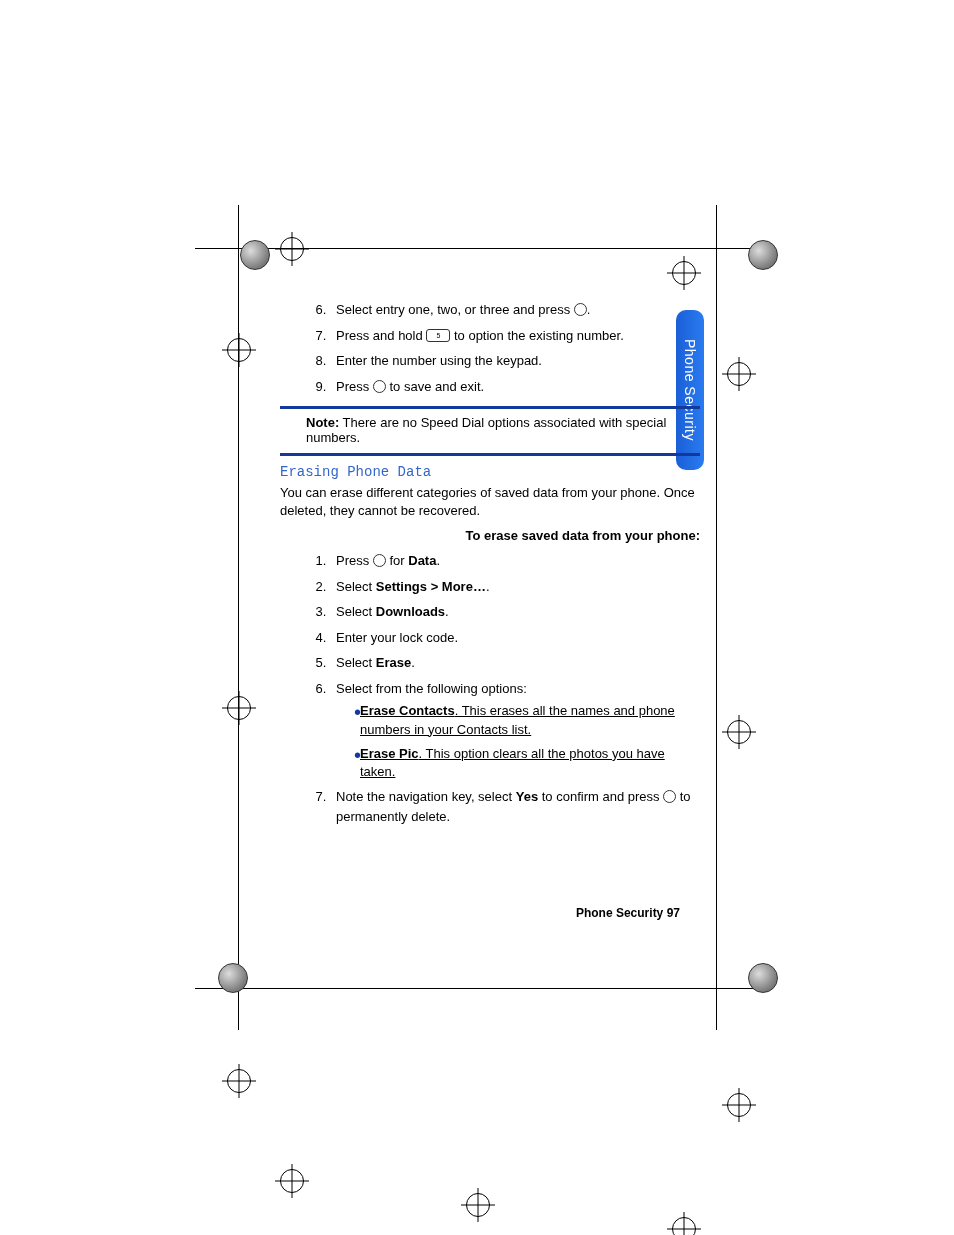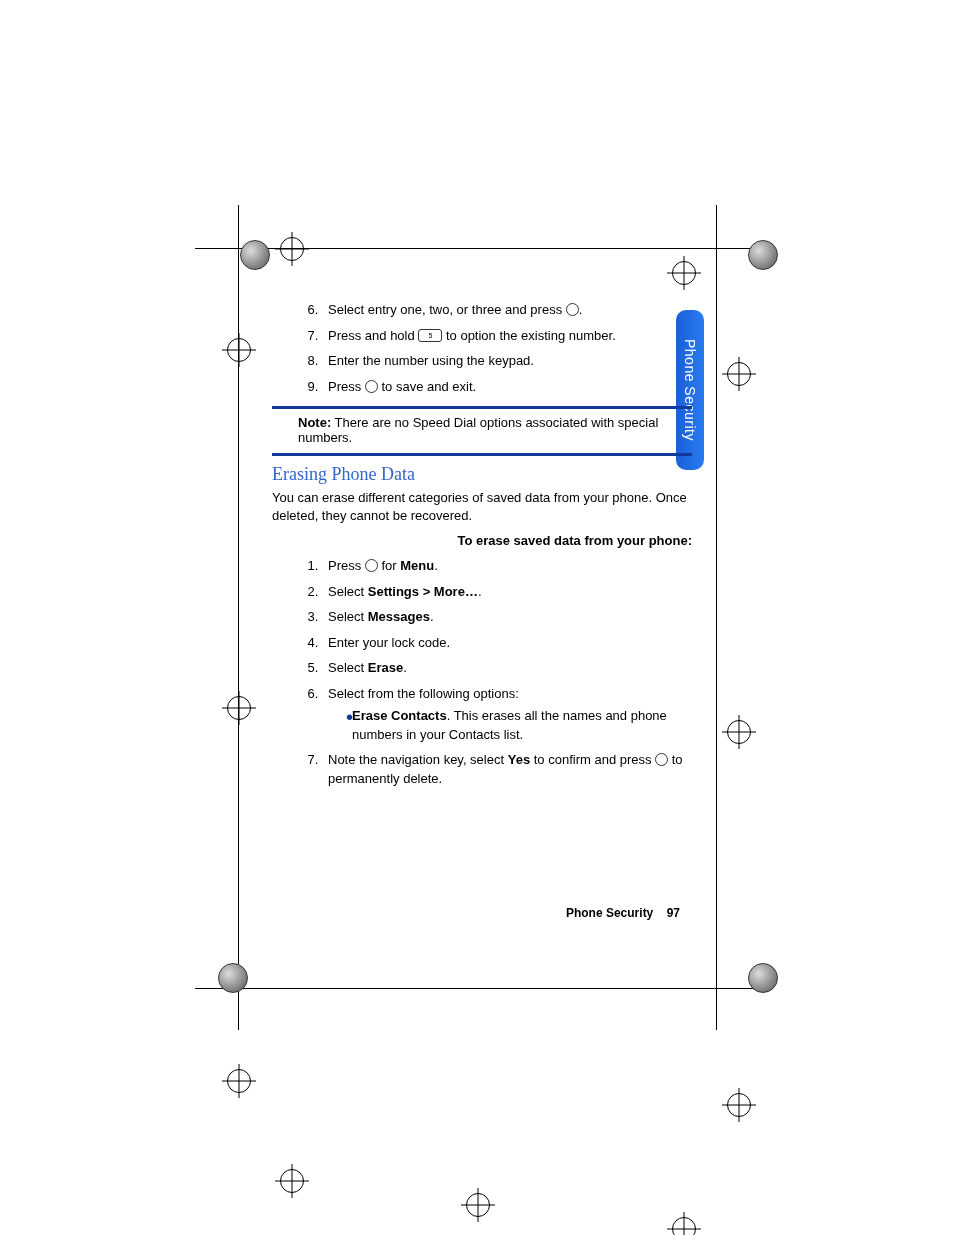--- a/index.html
+++ b/index.html
@@ -7,21 +7,21 @@
     padding: 0;
     font-family: Arial, Helvetica, sans-serif;
     background: #fff;
     width: 954px;
     height: 1235px;
     position: relative;
     overflow: hidden;
   }
   .page {
     position: absolute;
-    left: 272px;
+    left: 280px;
     top: 300px;
     width: 420px;
   }
   .section-tab {
     position: absolute;
     right: 250px;
     top: 310px;
     width: 28px;
     height: 160px;
     background: linear-gradient(to right, #1a5fd8, #2b7bf0);
@@ -53,40 +53,41 @@
     background: #14399c;
     margin: 8px 0 6px 0;
   }
   .note-line {
     font-size: 13px;
     margin: 4px 0 4px 0;
     padding-left: 26px;
   }
   .note-line .nb { font-weight: bold; }
   .heading {
-    font-size: 18px;
+    font-size: 14px;
     color: #3366cc;
     margin: 8px 0 4px 0;
-    font-family: Liberation Serif, serif;
+    font-family: Liberation Mono, monospace;
   }
   .para {
     font-size: 13px;
     line-height: 1.4;
     margin-bottom: 8px;
   }
   .subhead {
     font-weight: bold;
     font-size: 13px;
     margin: 6px 0 8px 0;
     text-align: right;
   }
   .sub-list {
     list-style: none;
     padding-left: 18px;
     margin: 4px 0 6px 0;
+    text-decoration: underline;
   }
   .sub-list li {
     position: relative;
     padding-left: 18px;
     margin-bottom: 6px;
     font-size: 13px;
     line-height: 1.4;
   }
   .sub-list li::before {
     content: "•";
@@ -122,21 +123,21 @@
   }
   .footer {
     position: absolute;
     top: 906px;
     left: 280px;
     width: 400px;
     text-align: right;
     font-size: 12px;
   }
   .footer .ft { font-weight: bold; }
-  .footer .pg { font-weight: bold; margin-left: 10px; }
+  .footer .pg { font-weight: bold; }
 
   
   .mark {
     position: absolute;
     pointer-events: none;
   }
   .reg-circle {
     width: 22px; height: 22px; border: 1px solid #000; border-radius: 50%;
     position: relative;
   }
@@ -182,38 +183,39 @@
     <span class="nb">Note:</span><span> There are no Speed Dial options associated with special numbers.</span>
   </div>
   <div class="divider"></div>
 
   <div class="heading">Erasing Phone Data</div>
   <div class="para">You can erase different categories of saved data from your phone. Once deleted, they cannot be recovered.</div>
   <div class="subhead">To erase saved data from your phone:</div>
 
   <ol class="num">
     <li>
-      <span>Press </span><span class="circle-icon"></span><span> for </span><span class="bold">Menu</span><span>.</span>
+      <span>Press </span><span class="circle-icon"></span><span> for </span><span class="bold">Data</span><span>.</span>
     </li>
     <li>
       <span>Select </span><span class="bold">Settings &gt; More…</span><span>.</span>
     </li>
     <li>
-      <span>Select </span><span class="bold">Messages</span><span>.</span>
+      <span>Select </span><span class="bold">Downloads</span><span>.</span>
     </li>
     <li>
       <span>Enter your lock code.</span>
     </li>
     <li>
       <span>Select </span><span class="bold">Erase</span><span>.</span>
     </li>
     <li>
       <span>Select from the following options:</span>
       <ul class="sub-list">
         <li><span class="bold">Erase Contacts</span><span>. This erases all the names and phone numbers in your Contacts list.</span></li>
+        <li><span class="bold">Erase Pic</span><span>. This option clears all the photos you have taken.</span></li>
       </ul>
     </li>
     <li>
       <span>Note the navigation key, select </span><span class="bold">Yes</span><span> to confirm and press </span><span class="circle-icon"></span><span> to permanently delete.</span>
     </li>
   </ol>
 </div>
 
 <div class="footer">
   <span class="ft">Phone Security</span>

